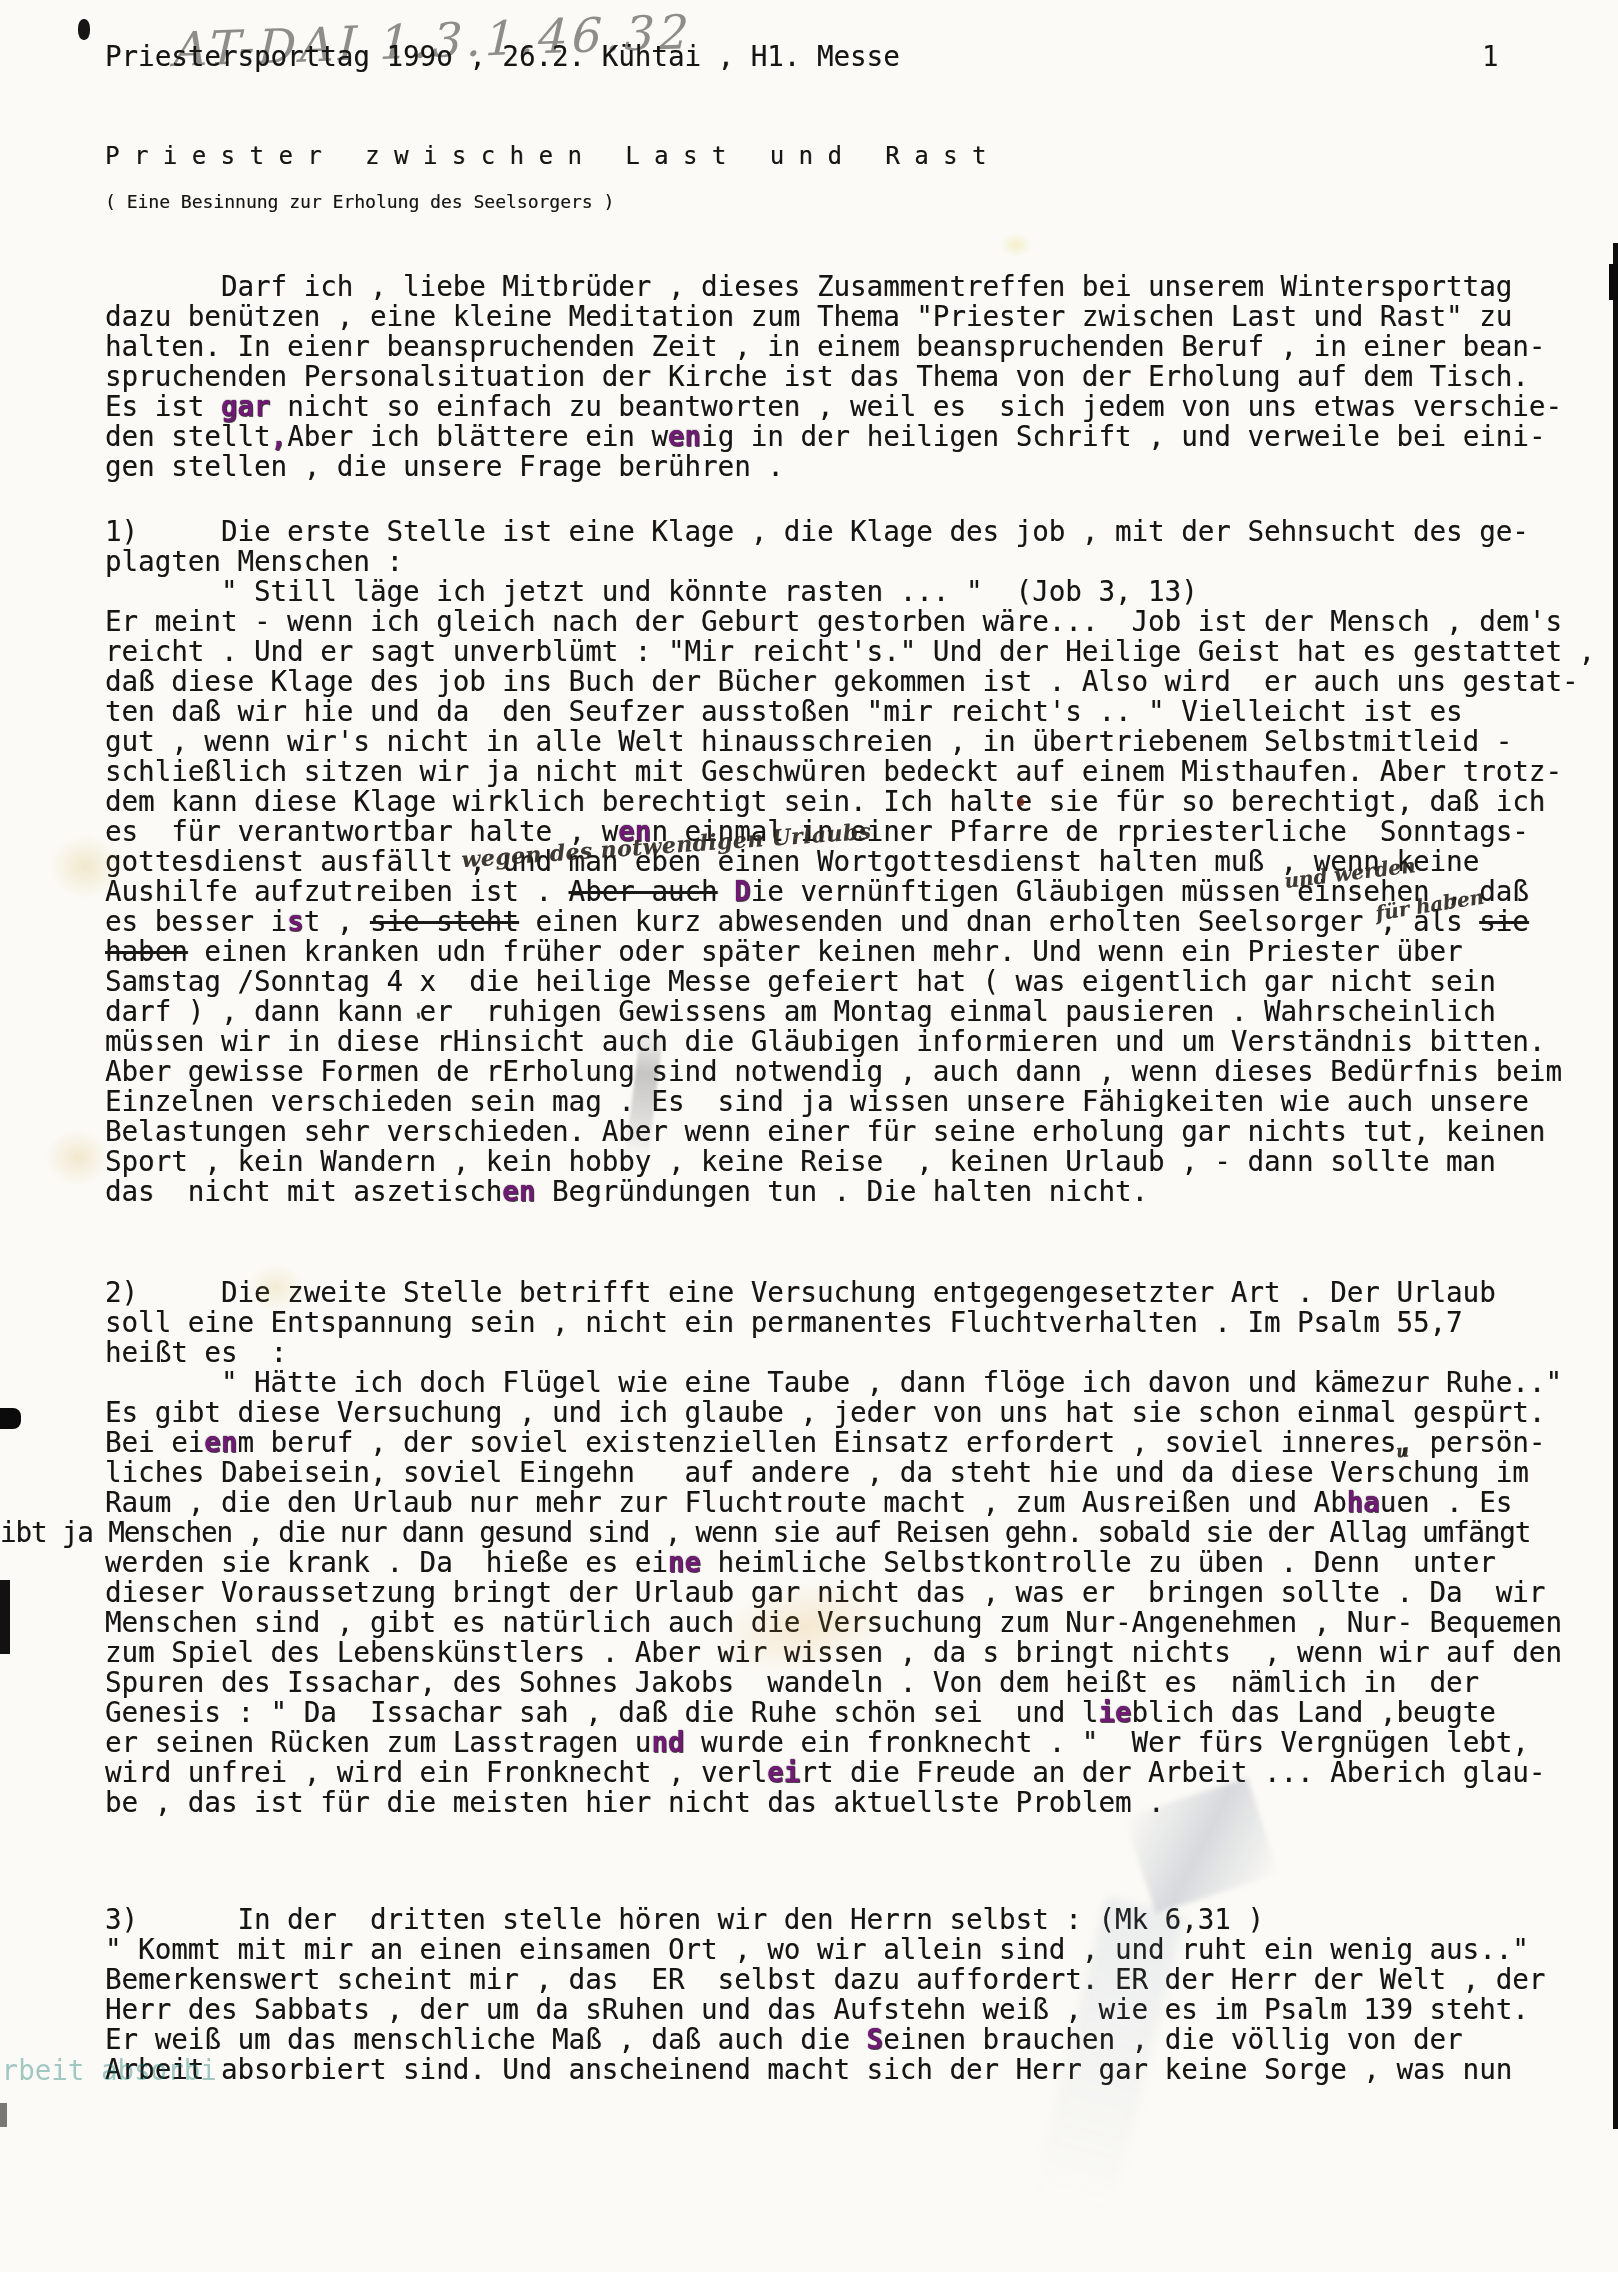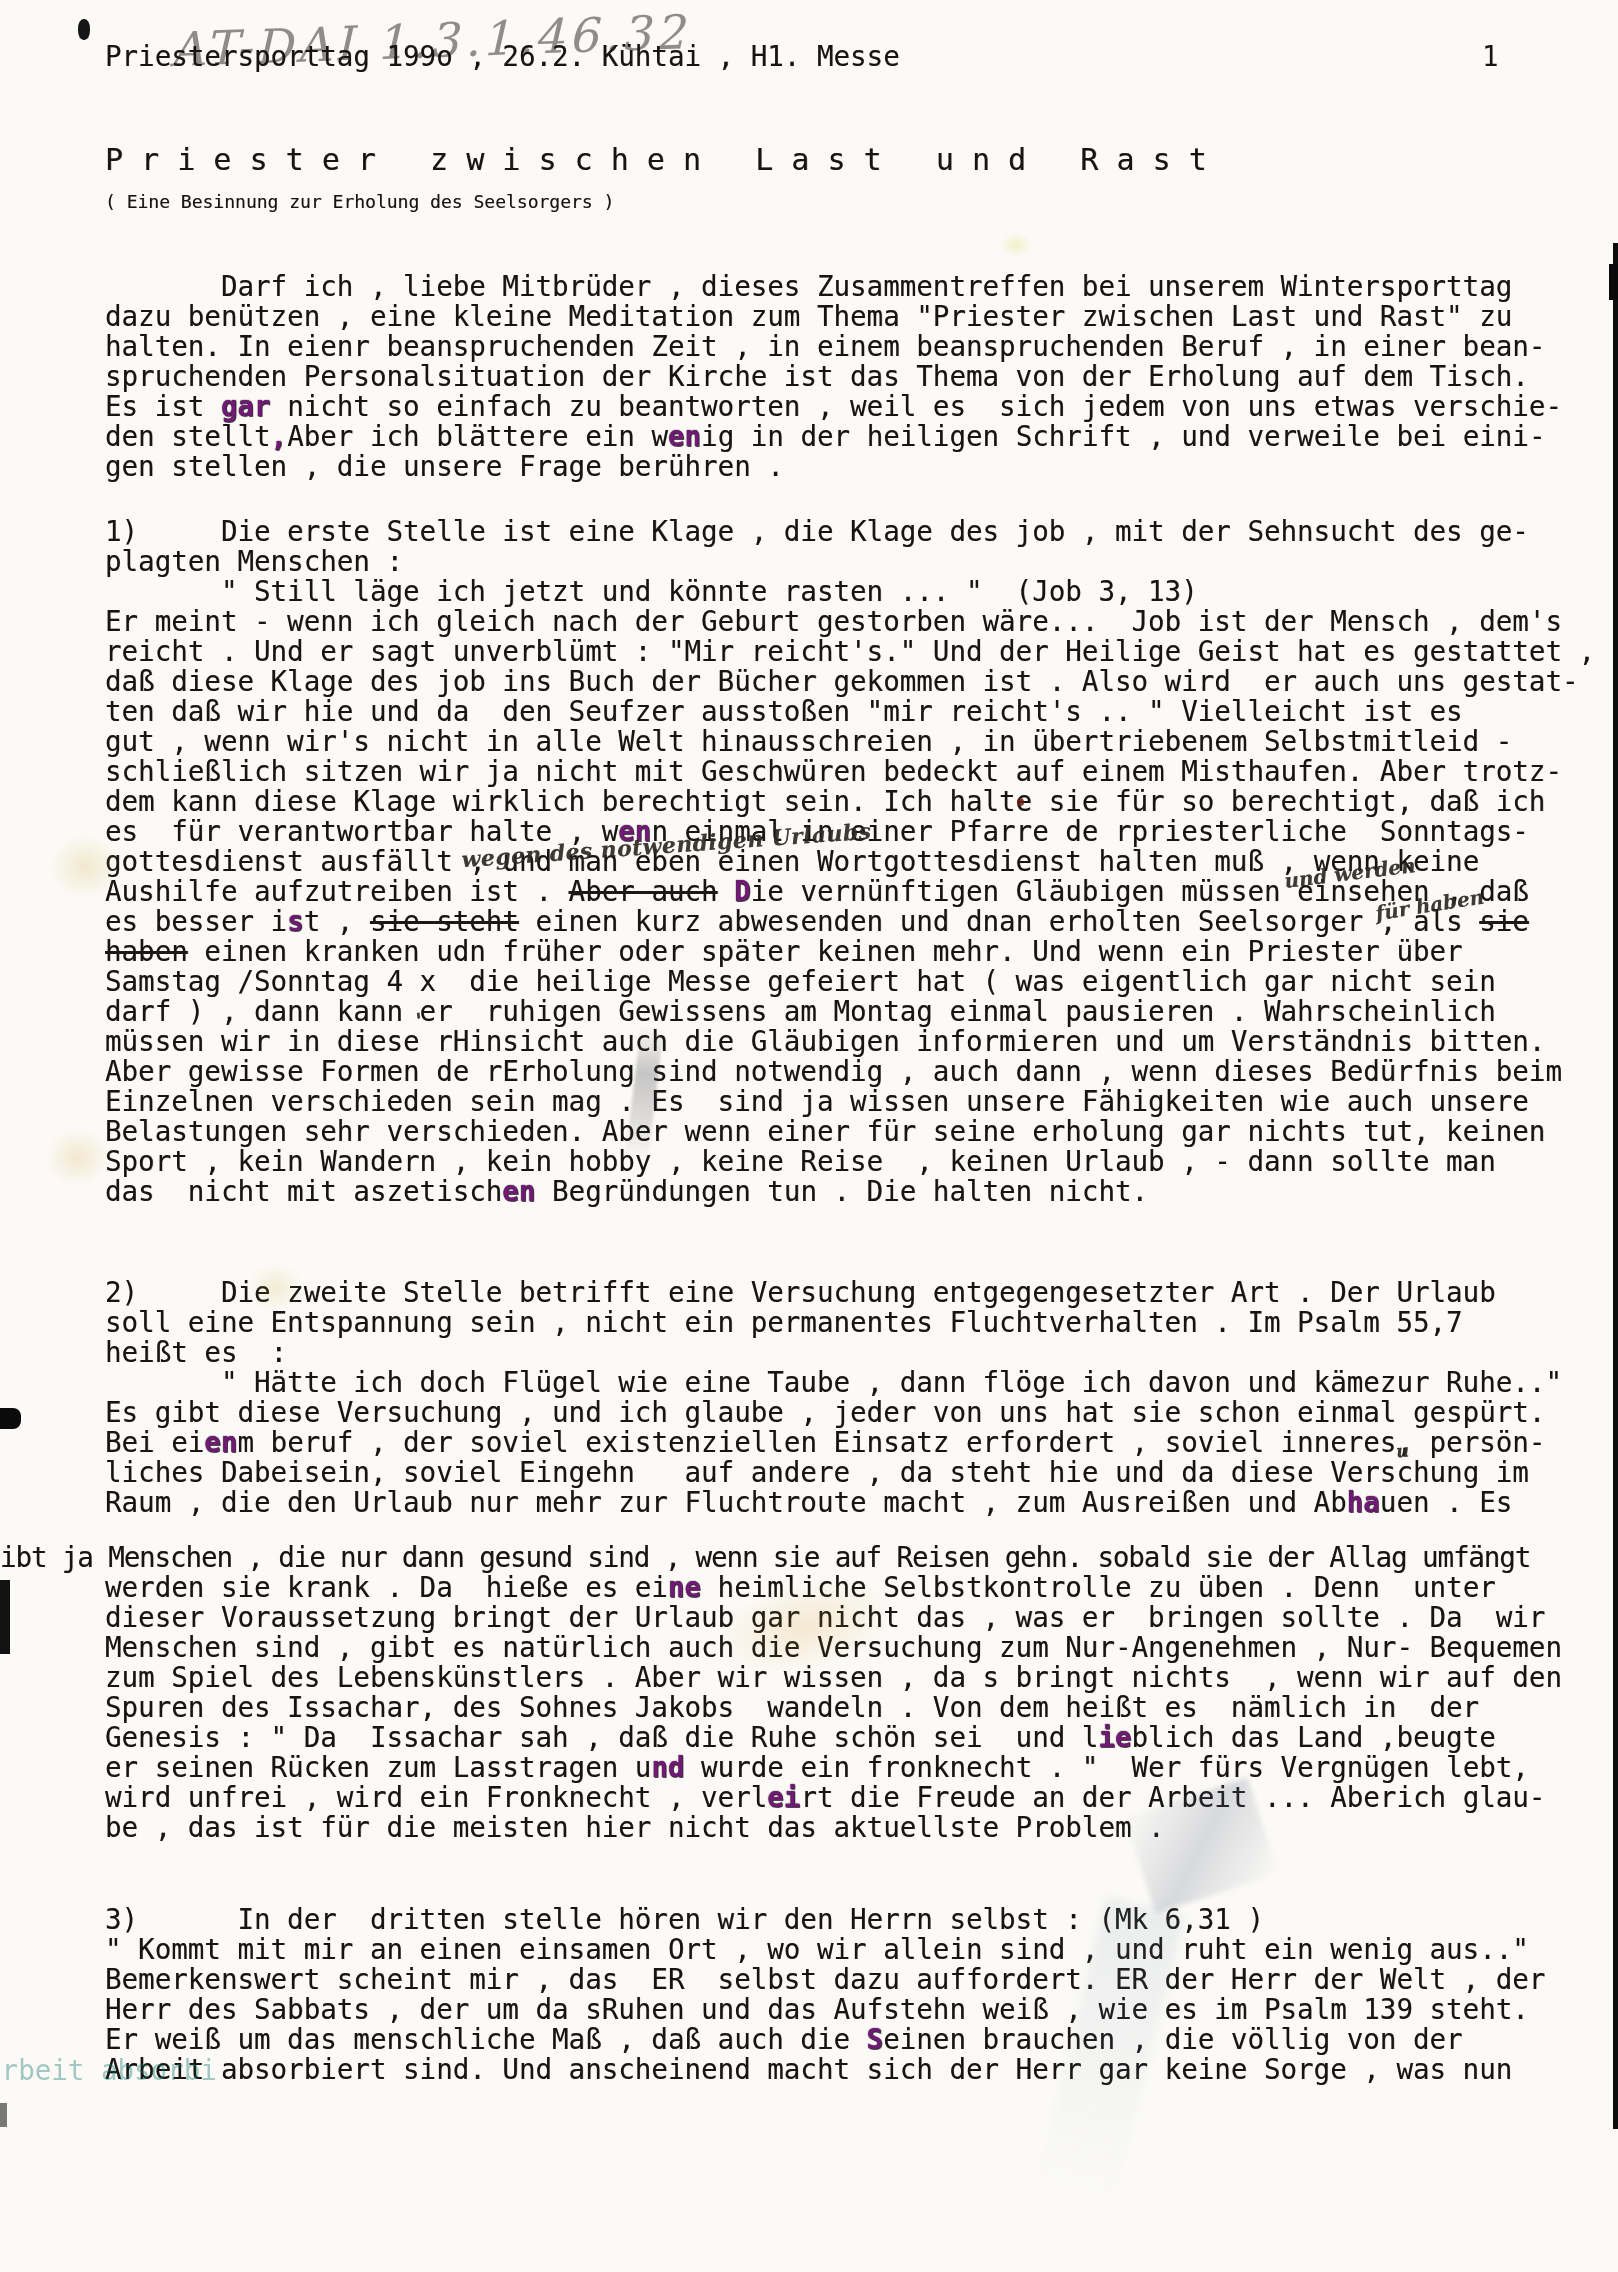--- a/index.html
+++ b/index.html
@@ -13,21 +13,21 @@
   }
   
   .line{
     white-space:pre;
     font-size:27.5px;
     line-height:30px;
     text-shadow:0.3px 0 0 rgba(20,18,16,.45);
   }
   .para{position:absolute;left:105px;}
   .p0{top:271px;} .p1{top:516px;} .p2{top:1277px;} .p3{top:1904px;}
-  .line.outdent{margin-left:-105px;letter-spacing:-1.1px;margin-top:25px;}
+  .line.outdent{margin-left:-105px;letter-spacing:-1.1px;}
 
   
   .ovr{
     font-weight:700;color:#701a75;
     text-shadow:0 0 1.2px #000, 0.8px 0.8px 0 rgba(0,0,0,.65);
   }
   
   .strike{
     text-decoration:line-through;
     text-decoration-thickness:3.2px;
@@ -49,21 +49,21 @@
   
   .archive-ref{
     position:absolute;left:174px;top:13px;
     font-family:"DejaVu Serif",serif;font-style:italic;
     font-size:47px;color:#8f8d89;letter-spacing:4px;
     transform:rotate(-2deg) skewX(-4deg);white-space:pre;
   }
   .header-row{position:absolute;left:105px;top:40px;width:1416px;}
   .header-title{white-space:pre;font-size:27.5px;text-shadow:0.3px 0 0 rgba(20,18,16,.45);}
   .page-number{position:absolute;left:1377px;top:0;font-size:27.5px;}
-  .doc-title{position:absolute;left:105px;top:142px;font-size:30px;white-space:pre;text-shadow:0.4px 0 0 rgba(20,18,16,.5);}
+  .doc-title{position:absolute;left:105px;top:142px;font-size:24px;white-space:pre;text-shadow:0.4px 0 0 rgba(20,18,16,.5);}
   .doc-subtitle{position:absolute;left:105px;top:191px;font-size:18px;white-space:pre;text-shadow:0.3px 0 0 rgba(20,18,16,.45);}
 
   
   .ghost{
     position:absolute;left:1.6px;top:2054px;
     font-size:27.5px;white-space:pre;color:#0f766e;
     opacity:.38;filter:blur(0.5px);
   }
 
   

